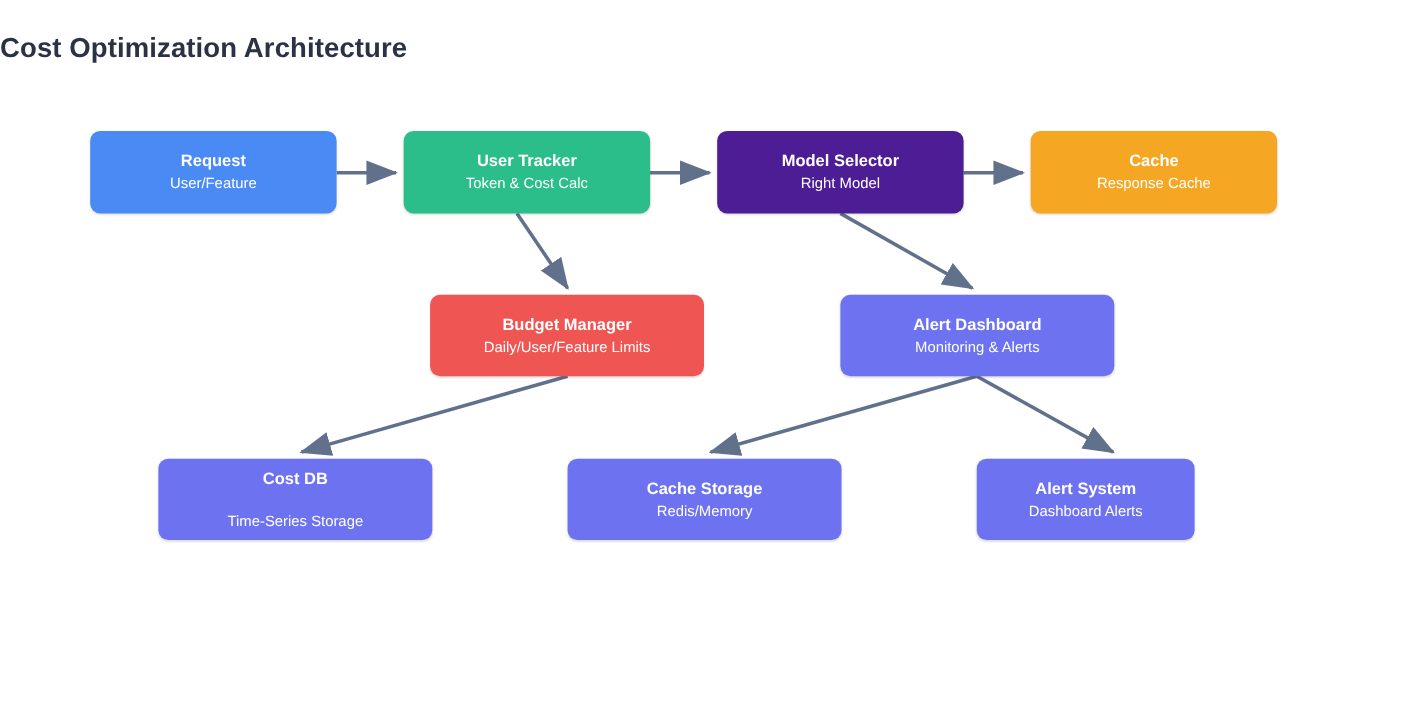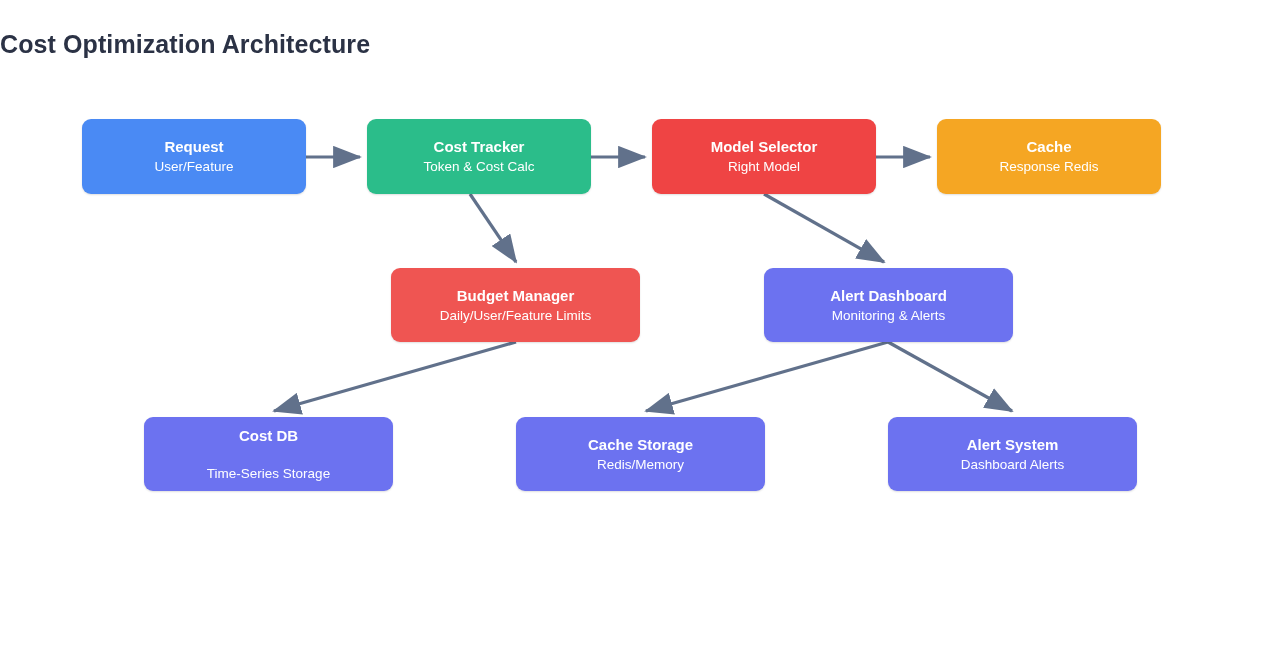--- a/index.html
+++ b/index.html
@@ -82,46 +82,46 @@
         <line x1="888" y1="342" x2="1012" y2="411" stroke="#61718b" stroke-width="3.2" marker-end="url(#arrowhead)"></line>
       </g>
   </svg>
 
   <div id="node-layer">
       <div class="node-box" style="left: 82px; top: 119px; width: 224px; height: 75px; background: rgb(74, 138, 244);">
         <div class="node-title">Request</div>
         <div class="node-sub">User/Feature</div>
       </div>
       <div class="node-box" style="left: 367px; top: 119px; width: 224px; height: 75px; background: rgb(43, 189, 138);">
-        <div class="node-title">Cost Tracker</div>
+        <div class="node-title">User Tracker</div>
         <div class="node-sub">Token &amp; Cost Calc</div>
       </div>
-      <div class="node-box" style="left: 652px; top: 119px; width: 224px; height: 75px; background: #ef4444;">
+      <div class="node-box" style="left: 652px; top: 119px; width: 224px; height: 75px; background: #4c1d95;">
         <div class="node-title">Model Selector</div>
         <div class="node-sub">Right Model</div>
       </div>
       <div class="node-box" style="left: 937px; top: 119px; width: 224px; height: 75px; background: rgb(245, 166, 35);">
         <div class="node-title">Cache</div>
-        <div class="node-sub">Response Redis</div>
+        <div class="node-sub">Response Cache</div>
       </div>
       <div class="node-box" style="left: 391px; top: 268px; width: 249px; height: 74px; background: rgb(239, 85, 82);">
         <div class="node-title">Budget Manager</div>
         <div class="node-sub">Daily/User/Feature Limits</div>
       </div>
       <div class="node-box" style="left: 764px; top: 268px; width: 249px; height: 74px; background: rgb(108, 114, 240);">
         <div class="node-title">Alert Dashboard</div>
         <div class="node-sub">Monitoring &amp; Alerts</div>
       </div>
       <div class="node-box" style="left: 144px; top: 417px; width: 249px; height: 74px; background: rgb(108, 114, 240); gap: 18px;">
         <div class="node-title">Cost DB</div>
         <div class="node-sub">Time-Series Storage</div>
       </div>
       <div class="node-box" style="left: 516px; top: 417px; width: 249px; height: 74px; background: rgb(108, 114, 240);">
         <div class="node-title">Cache Storage</div>
         <div class="node-sub">Redis/Memory</div>
       </div>
-      <div class="node-box" style="left: 888px; top: 417px; width: 249px; height: 74px; background: rgb(108, 114, 240);">
+      <div class="node-box" style="left: 888px; top: 417px; width: 198px; height: 74px; background: rgb(108, 114, 240);">
         <div class="node-title">Alert System</div>
         <div class="node-sub">Dashboard Alerts</div>
       </div>
     </div>
 
 </div>
 
 </body></html>

